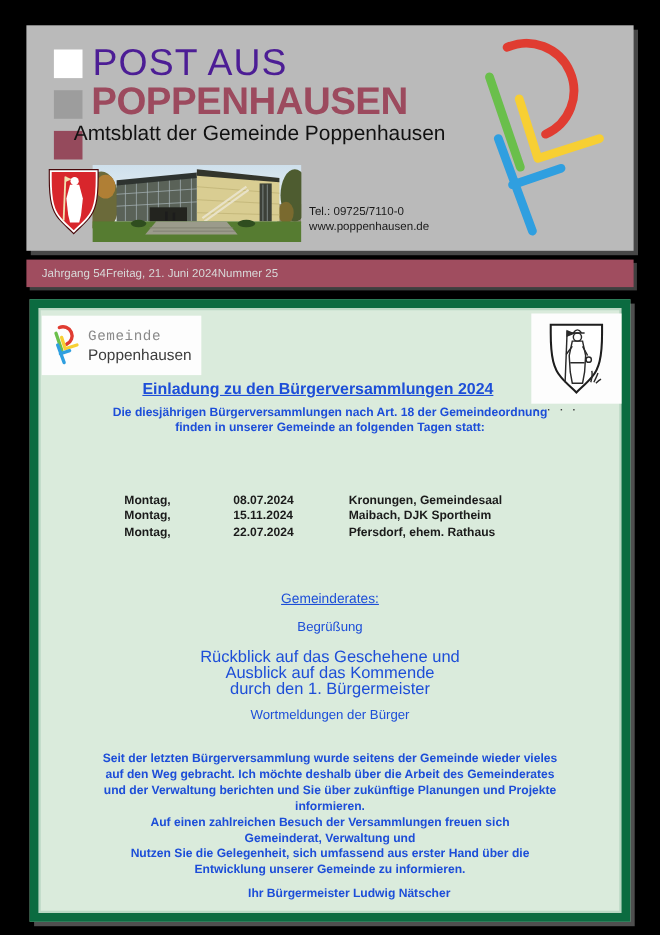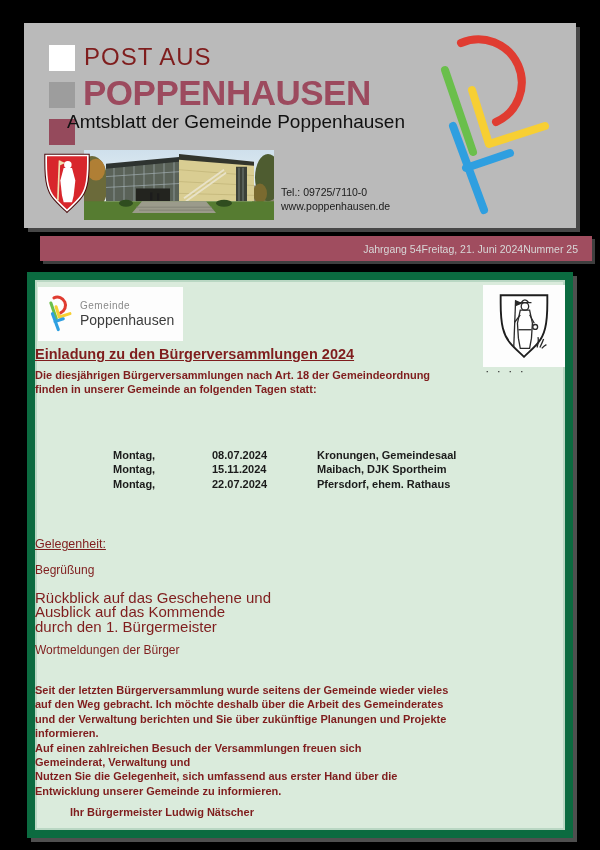--- a/index.html
+++ b/index.html
@@ -9,46 +9,46 @@
   }
   
   .masthead{
     position:absolute;left:24px;top:23px;width:552px;height:205px;
     background:#bababa;box-shadow:4px 4px 0 #474747;
   }
   .sq{position:absolute;left:25px;width:26px;height:26px;}
   .sq-white{top:22px;background:#ffffff;}
   .sq-gray{top:59px;background:#9d9d9d;}
   .sq-maroon{top:96px;background:#954a5c;}
-  .title-top{position:absolute;left:60px;top:17px;font-size:24px;line-height:34px;color:#7f1d1d;letter-spacing:1px;}
+  .title-top{position:absolute;left:60px;top:17px;font-size:34px;line-height:34px;color:#4c1d95;letter-spacing:1px;}
   .title-main{position:absolute;left:59px;top:52px;font-size:35px;line-height:35px;font-weight:bold;color:#9c4a5e;letter-spacing:-0.5px;}
   .subtitle{position:absolute;left:43px;top:90px;font-size:19px;line-height:18px;color:#111;}
   .photo{position:absolute;left:60px;top:127px;width:190px;height:70px;}
   .red-crest{position:absolute;left:18px;top:126px;width:50px;height:68px;z-index:2;}
   .contact{position:absolute;left:257px;top:162px;font-size:10.5px;line-height:14px;color:#1a1a1a;}
   .big-logo{position:absolute;left:413px;top:12px;width:120px;height:190px;}
   
   .issue-bar{
-    position:absolute;left:40px;top:236px;width:552px;height:25px;background:#a04d5f;
-    box-shadow:3px 3px 0 #3f3f3f;display:flex;align-items:center;justify-content:flex-end;
+    position:absolute;left:24px;top:236px;width:552px;height:25px;background:#a04d5f;
+    box-shadow:3px 3px 0 #3f3f3f;display:flex;align-items:center;justify-content:flex-start;
     padding:0 14px;box-sizing:border-box;font-size:10.5px;color:#d8d8d8;
   }
   
   .page{
     position:absolute;left:27px;top:272px;width:546px;height:566px;box-sizing:border-box;
     background:#daebdc;border:8px solid #0b6b40;
     box-shadow:4px 4px 0 #4f4f4f, inset 0 0 0 2px #b9d7c3;
   }
-  .page .blk{position:absolute;left:0;right:0;color:#7f1d1d;}
+  .page .blk{position:absolute;left:0;right:0;text-align:center;color:#1d4ed8;}
   .logo-box{
     position:absolute;left:3px;top:7px;width:145px;height:54px;background:#fdfdfd;
     display:flex;align-items:center;padding-left:11px;box-sizing:border-box;
   }
   .logo-box .txt{margin-left:7px;text-align:left;}
-  .logo-box .org-type{font-size:10px;color:#8a8a8a;letter-spacing:0.5px;}
+  .logo-box .org-type{font-size:13px;color:#8a8a8a;letter-spacing:0.5px;font-family:Liberation Mono, monospace;}
   .logo-box .org-name{font-size:14px;color:#3c3c3c;margin-top:1px;}
   .crest-box{
     position:absolute;left:448px;top:5px;width:82px;height:82px;background:#fdfdfd;
     display:flex;align-items:center;justify-content:center;
   }
   .crest-caption{position:absolute;left:451px;top:87px;font-size:9px;font-weight:bold;color:#3a3a3a;letter-spacing:3px;}
   .page-title{top:66px;right:22px !important;font-size:14.5px;font-weight:bold;text-decoration:underline;color:#0e0e0e;}
   .intro{top:88px;font-size:11px;font-weight:bold;line-height:14.3px;white-space:pre-line;}
   .meet-table{
     position:absolute;left:78px;top:168px;display:grid;grid-template-columns:99px 105px auto;
@@ -183,21 +183,21 @@
     <span>Kronungen, Gemeindesaal</span>
     <span>Montag,</span>
     <span>15.11.2024</span>
     <span>Maibach, DJK Sportheim</span>
     <span>Montag,</span>
     <span>22.07.2024</span>
     <span>Pfersdorf, ehem. Rathaus</span>
   </div>
 
 
-  <div class="blk agenda-h">Gelegenheit:</div>
+  <div class="blk agenda-h">Gemeinderates:</div>
   <div class="blk ag1">Begrüßung</div>
   <div class="blk ag2">Rückblick auf das Geschehene und
 Ausblick auf das Kommende
 durch den 1. Bürgermeister</div>
   <div class="blk ag3">Wortmeldungen der Bürger</div>
 
   <div class="blk closing">
     <div>Seit der letzten Bürgerversammlung wurde seitens der Gemeinde wieder vieles
 auf den Weg gebracht. Ich möchte deshalb über die Arbeit des Gemeinderates
 und der Verwaltung berichten und Sie über zukünftige Planungen und Projekte

